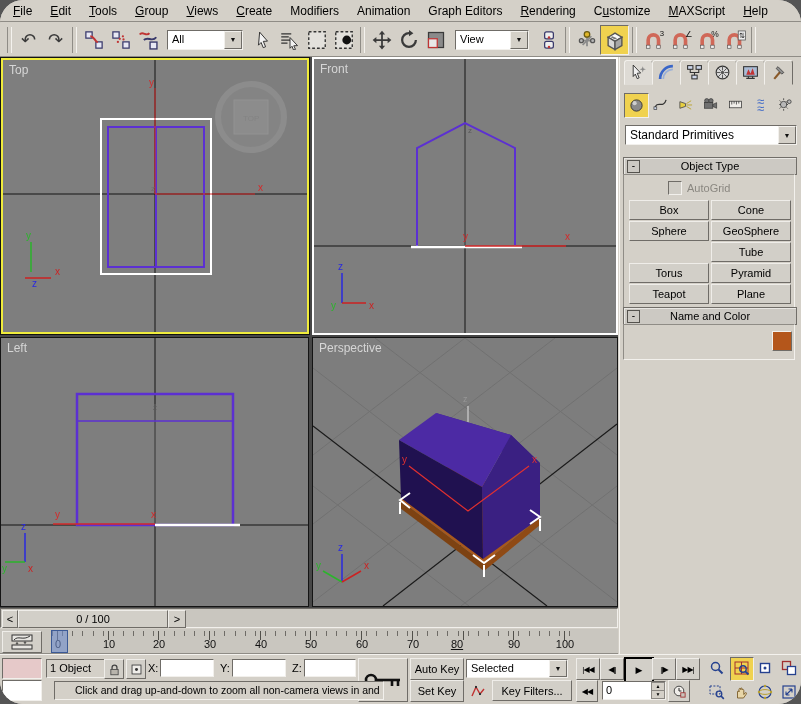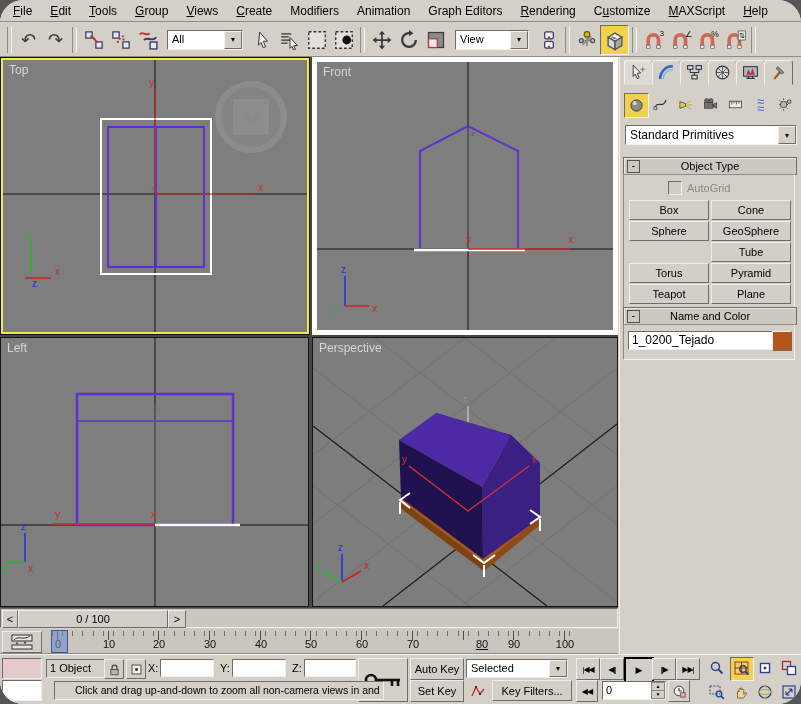--- a/index.html
+++ b/index.html
@@ -244,21 +244,21 @@
         <g>
           <line x1="28" y1="182" x2="28" y2="212" stroke="#2bb52b" stroke-width="1.5"></line>
           <line x1="22" y1="218" x2="48" y2="218" stroke="#cc2222" stroke-width="1.5"></line>
           <text x="23" y="179" font-size="10" fill="#2bb52b">y</text>
           <text x="29" y="227" font-size="10" fill="#2a2ae0">z</text>
           <text x="52" y="215" font-size="10" fill="#cc2222">x</text>
         </g>
       </svg>
     </div>
 
-    <div class="viewport" style="left:312px;top:0px;width:306px;height:278px;border:5px solid #ffffff;">
+    <div class="viewport" style="left:312px;top:0px;width:306px;height:278px;border:2px solid #ffffff;">
       <span class="vp-label">Front</span>
       <svg width="304" height="276" viewBox="0 0 304 276">
         <line x1="151" y1="0" x2="151" y2="276" stroke="#141414"></line>
         <line x1="0" y1="187" x2="304" y2="187" stroke="#141414"></line>
         <line x1="151" y1="65" x2="151" y2="187" stroke="#6e6e6e" stroke-width="0.8"></line>
         <text x="154" y="74" font-size="8" fill="#5a5a5a">z</text>
         <polyline points="103,187 103,89 151,64 201,89 201,187" fill="none" stroke="#5c30d2" stroke-width="2"></polyline>
         <line x1="97" y1="188" x2="208" y2="188" stroke="#ffffff" stroke-width="2.4"></line>
         <line x1="151" y1="187" x2="252" y2="187" stroke="#d42a2a" stroke-width="1.4"></line>
         <text x="149" y="181" font-size="10" fill="#d42a2a">y</text>
@@ -364,21 +364,21 @@
     </div>
     <div id="ruler">
       <span class="tick-label" style="left:14px;">0</span>
       <span class="tick-label" style="left:65px;">10</span>
       <span class="tick-label" style="left:115px;">20</span>
       <span class="tick-label" style="left:166px;">30</span>
       <span class="tick-label" style="left:217px;">40</span>
       <span class="tick-label" style="left:267px;">50</span>
       <span class="tick-label" style="left:318px;">60</span>
       <span class="tick-label" style="left:369px;">70</span>
-      <span class="tick-label" style="left:438px;text-decoration:underline;">80</span>
+      <span class="tick-label" style="left:413px;text-decoration:underline;">80</span>
       <span class="tick-label" style="left:470px;">90</span>
       <span class="tick-label" style="left:521px;">100</span>
     </div>
     <div id="frame-handle"></div>
   </div>
 
   <div id="statusbar" class="abs">
     <div class="abs sunken" style="left:2px;top:3px;width:38px;height:19px;background:#e6c9c9;"></div>
     <div class="abs sunken" style="left:2px;top:25px;width:38px;height:19px;background:#ffffff;"></div>
 
@@ -617,18 +617,17 @@
       <div class="obtn btn3d" style="left:87px;top:88px;">Pyramid</div>
       <div class="obtn btn3d" style="left:5px;top:109px;">Teapot</div>
       <div class="obtn btn3d" style="left:87px;top:109px;">Plane</div>
     </div>
 
     <div class="rollout-hd" style="top:250px;">
       <span class="collapse">-</span>
       <span>Name and Color</span>
     </div>
     <div class="abs sunken" style="left:3px;top:267px;width:170px;height:34px;border-color:#8f8c86 #f2f0ec #f2f0ec #8f8c86;background:#d4d0c8;">
-      <div class="abs fld" style="left:4px;top:6px;width:140px;height:17px;line-height:17px;padding-left:3px;font-size:12px;">1_0200_Tejado</div>
       <div class="abs raised" style="left: 148px; top: 6px; width: 18px; height: 18px; background: rgb(180, 86, 27);"></div>
     </div>
   </div>
 
 </div>
 
 </body></html>

